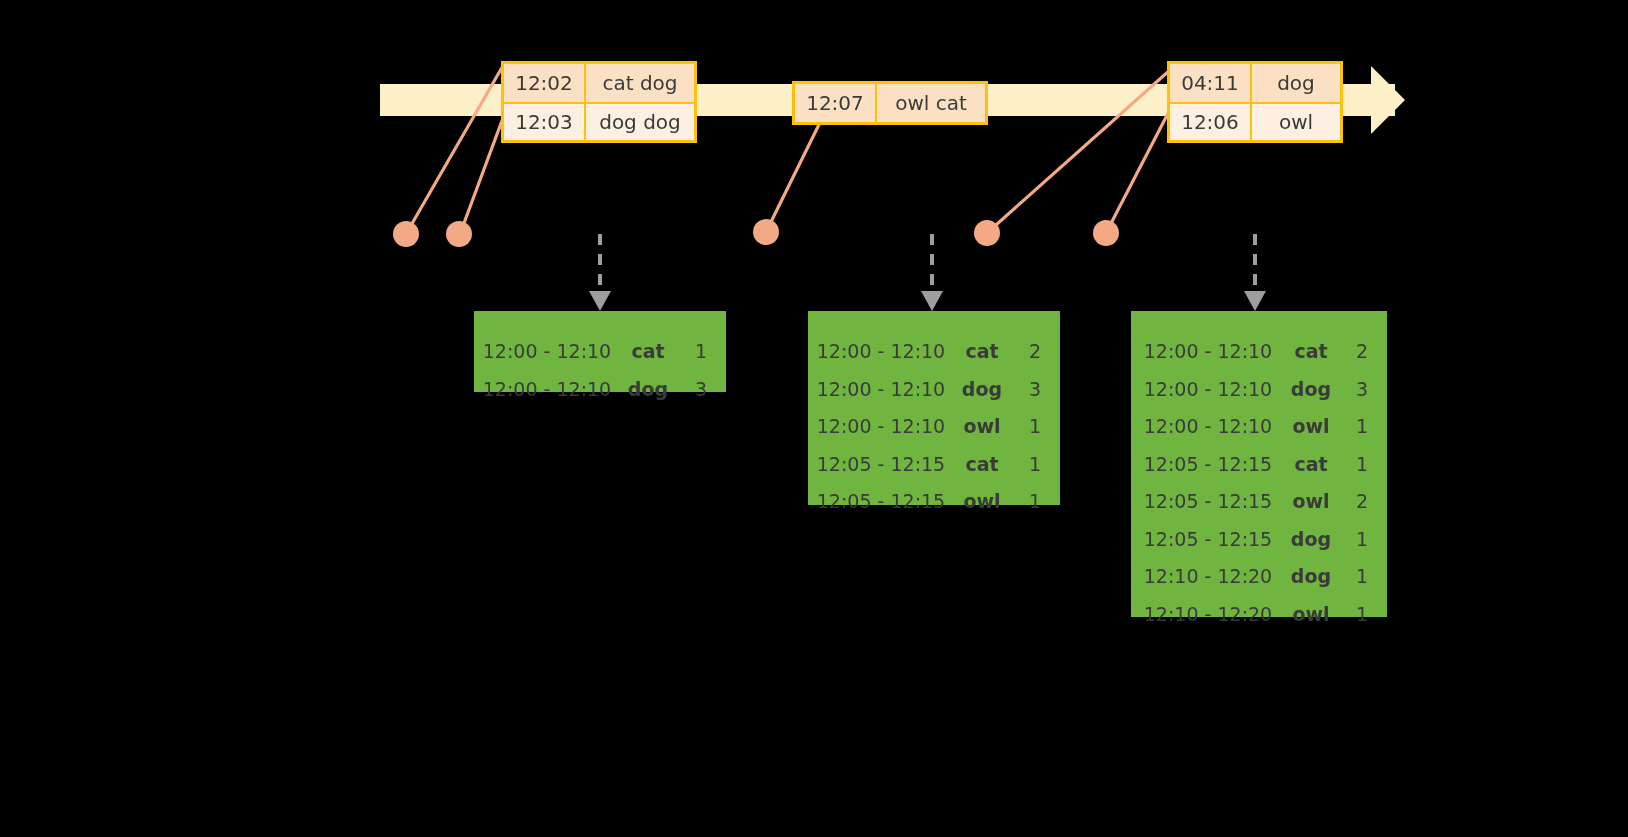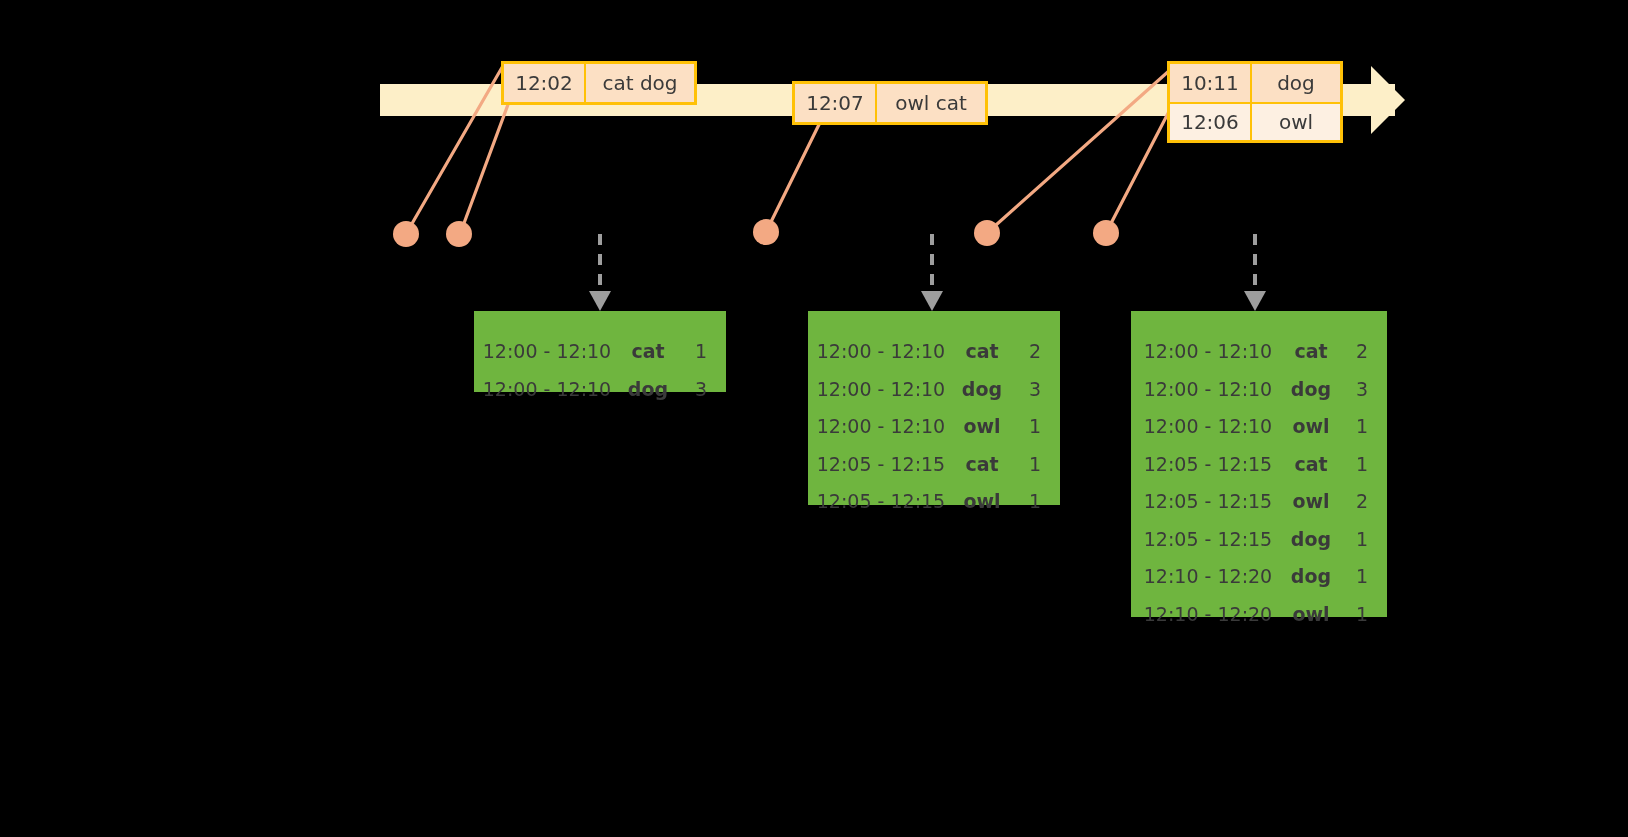--- a/index.html
+++ b/index.html
@@ -76,32 +76,36 @@
         <polygon points="1244,291 1266,291 1255,311" stroke="none"></polygon>
       </g>
     </g>
   </svg>
 
   <div class="evt-group" style="left:501px;top:61px;width:196px;">
     <div class="evt-row">
       <div class="evt-time">12:02</div>
       <div class="evt-words">cat dog</div>
     </div>
+    <div class="evt-row alt">
+      <div class="evt-time">12:03</div>
+      <div class="evt-words">dog dog</div>
+    </div>
   </div>
 
   <div class="evt-group" style="left:792px;top:81px;width:196px;">
     <div class="evt-row">
       <div class="evt-time">12:07</div>
       <div class="evt-words">owl cat</div>
     </div>
   </div>
 
   <div class="evt-group" style="left:1167px;top:61px;width:176px;">
     <div class="evt-row">
-      <div class="evt-time">10:11</div>
+      <div class="evt-time">04:11</div>
       <div class="evt-words">dog</div>
     </div>
     <div class="evt-row alt">
       <div class="evt-time">12:06</div>
       <div class="evt-words">owl</div>
     </div>
   </div>
 
   <div class="res-table" style="left:474px;top:311px;">
     <div class="res-row">

